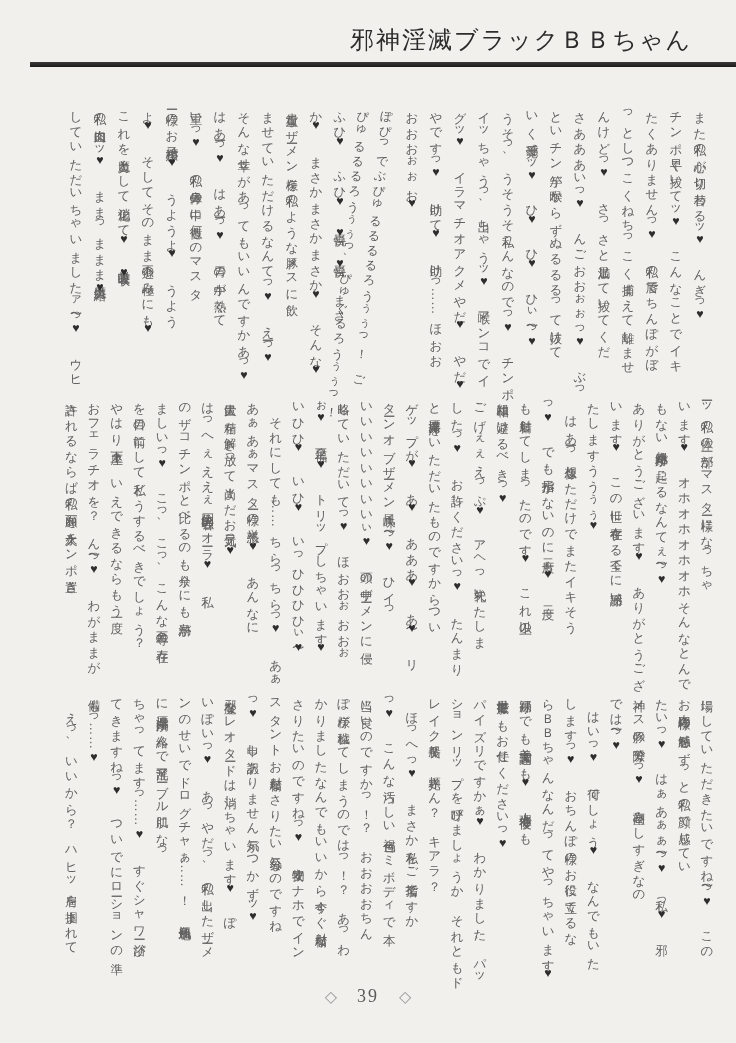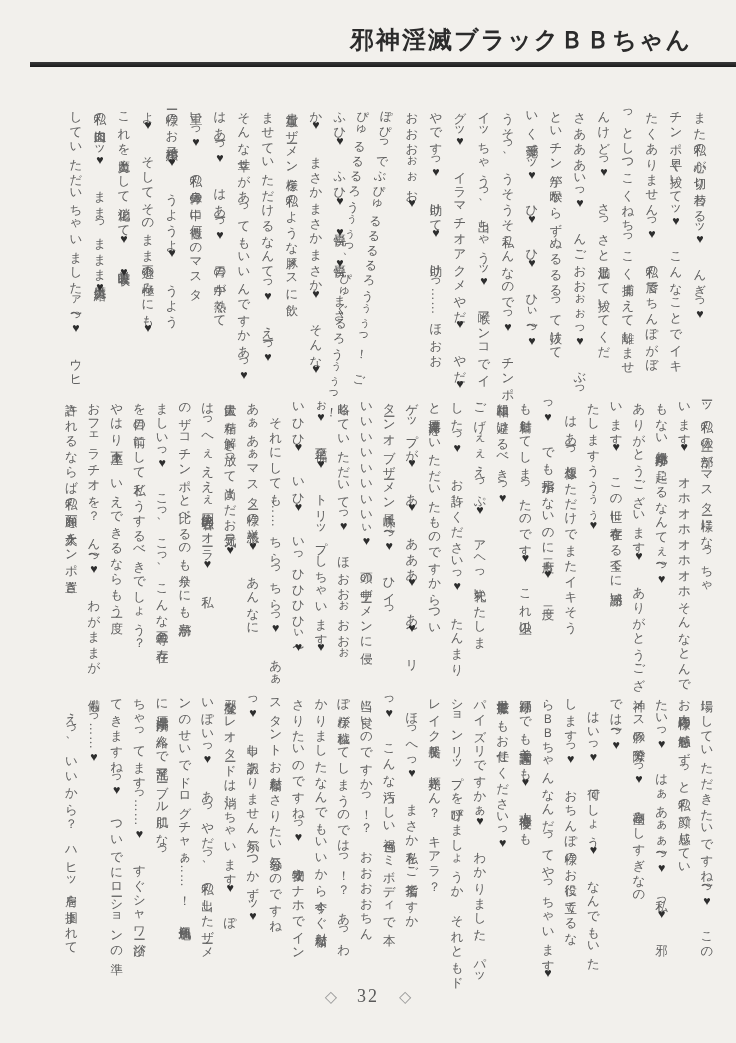--- a/index.html
+++ b/index.html
@@ -9,21 +9,20 @@
     background:#f2f0ec;
     font-family:"Liberation Serif","DejaVu Serif",serif;
     overflow:hidden;
   }
   .title {
     position:absolute;
     top:24px; right:44px;
     font-size:24px;
     letter-spacing:2px;
     color:#2b2b2b;
-    font-weight:bold;
   }
   .rule {
     position:absolute;
     top:62px; left:30px; right:0;
     height:5px;
     background:linear-gradient(#3a3a3a,#1c1c1c);
   }
   .band {
     position:absolute;
     writing-mode:vertical-rl;
@@ -151,17 +150,17 @@
       <p>ンのせいでドログチャぁ……！　褐色地肌</p>
       <p>に濃厚白濁が絡んで淫乱マーブル肌になっ</p>
       <p>ちゃってますっ……<span class="heart">♥</span>　すぐシャワー浴び</p>
       <p>てきますねっ<span class="heart">♥</span>　ついでにローションの準</p>
       <p>備もっ……<span class="heart">♥</span></p>
       <p>　えっ、いいから？　ハヒッ肩を掴まれて</p>
     </div>
 
   <div class="footer">
     <span class="dia">◇</span>
-    <span class="num">32</span>
+    <span class="num">39</span>
     <span class="dia">◇</span>
   </div>
 
 </div>
 
 </body></html>

